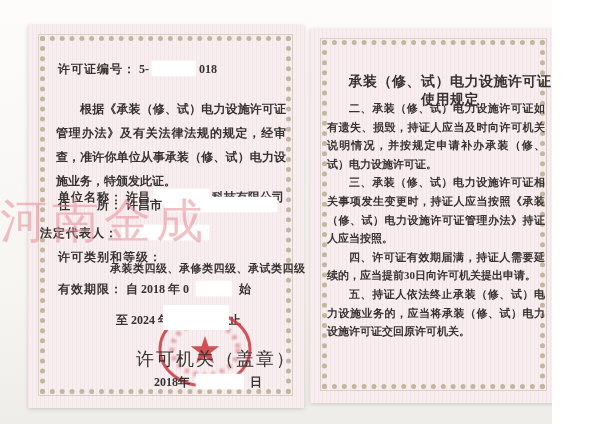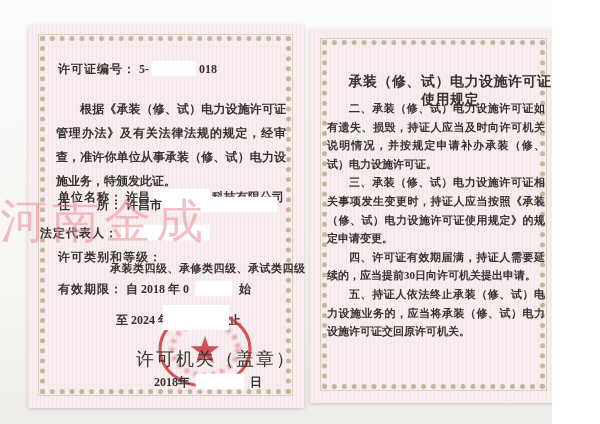--- a/index.html
+++ b/index.html
@@ -133,20 +133,20 @@
     </div>
   </div>
 
   <div class="page page-right">
     <div class="frame"></div>
 
     <div class="r-title">承装（修、试）电力设施许可证使用规定</div>
 
     <div class="rules">
       <p>二、承装（修、试）电力设施许可证如有遗失、损毁，持证人应当及时向许可机关说明情况，并按规定申请补办承装（修、试）电力设施许可证。</p>
-      <p>三、承装（修、试）电力设施许可证相关事项发生变更时，持证人应当按照《承装（修、试）电力设施许可证使用规定》的规定申请变更。</p>
+      <p>三、承装（修、试）电力设施许可证相关事项发生变更时，持证人应当按照《承装（修、试）电力设施许可证管理办法》持证人应当按照。</p>
       <p>四、许可证有效期届满，持证人需要延续的，应当提前30日向许可机关提出申请。</p>
       <p>五、持证人依法终止承装（修、试）电力设施业务的，应当将承装（修、试）电力设施许可证交回原许可机关。</p>
     </div>
   </div>
 
   <div class="watermark">河南金成</div>
 </div>
 
 </body></html>

